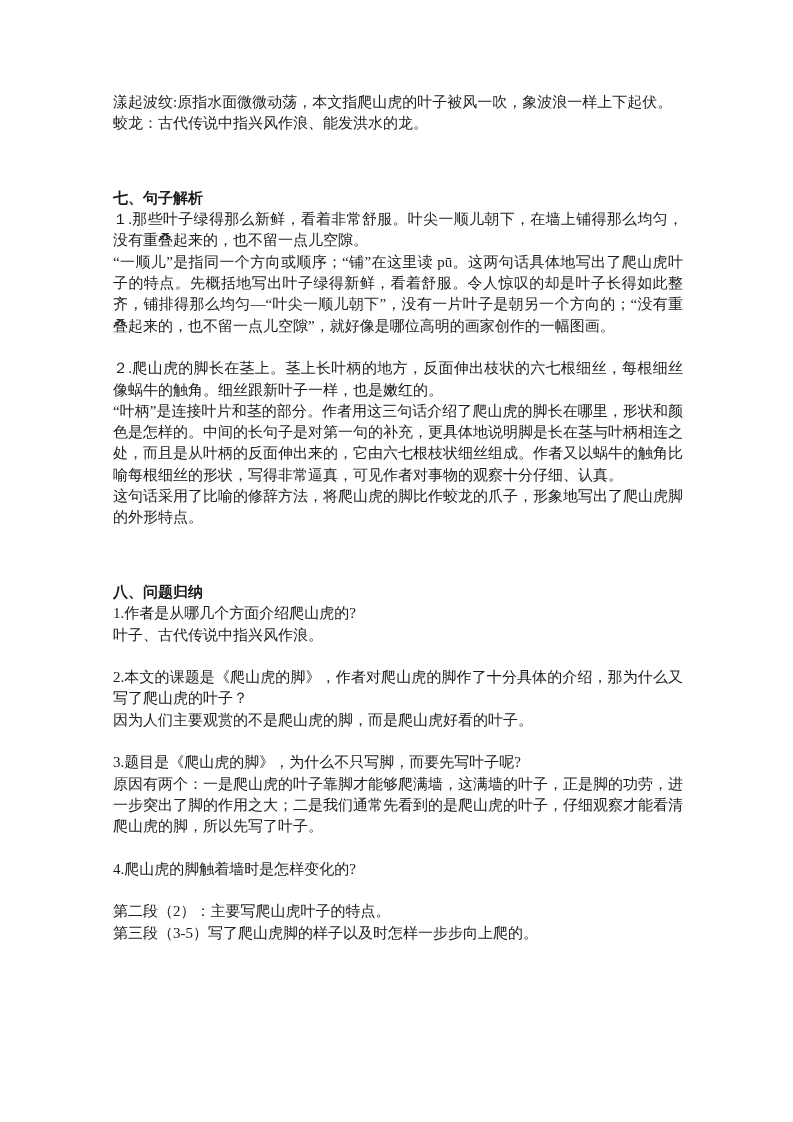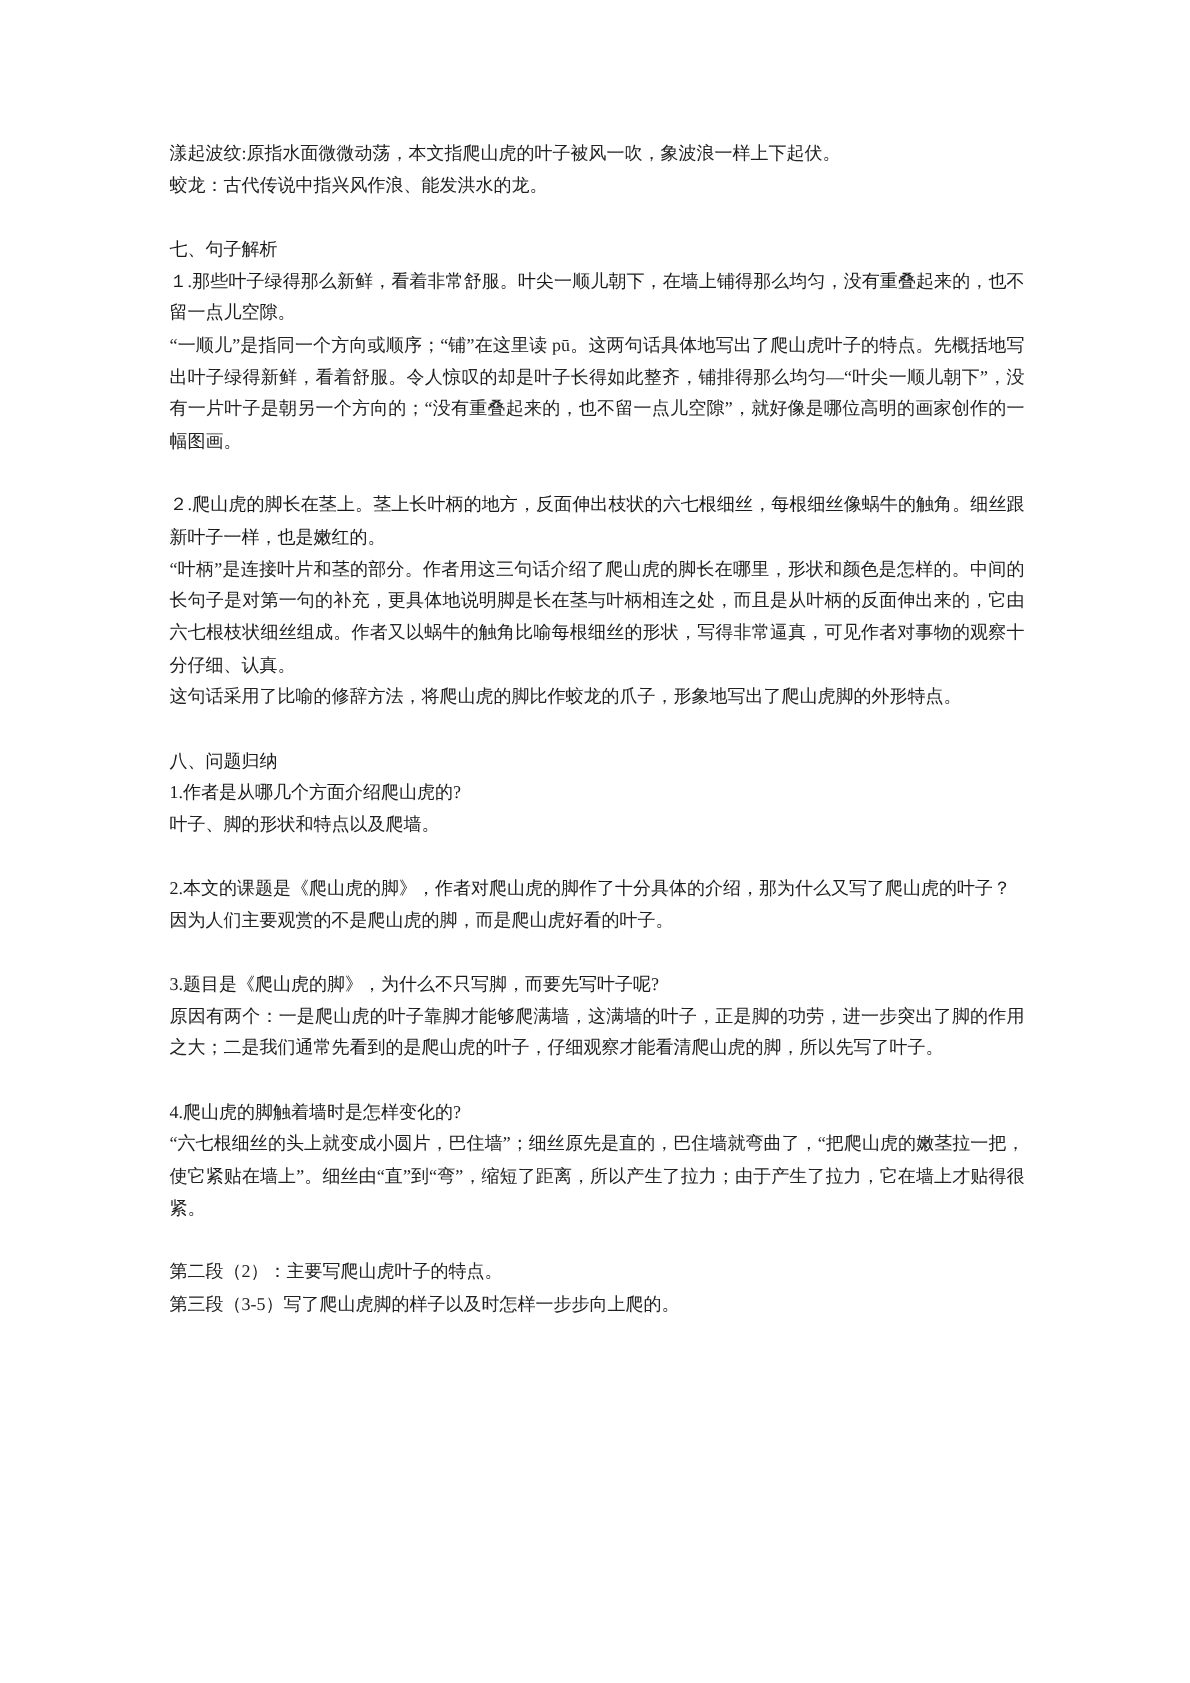--- a/index.html
+++ b/index.html
@@ -18,27 +18,28 @@
     font-family: "Liberation Serif", "DejaVu Serif", serif;
     font-size: 15px;
     line-height: 21.3px;
     color: #212121;
     text-align: justify;
     -webkit-text-size-adjust: none;
   }
   .page p, .page h3 {
     margin: 0;
     padding: 0;
-    font-size: 12px;
+    font-size: 15px;
     line-height: 21.3px;
     font-weight: normal;
   }
   .bold, .page h3 {
-    font-weight: normal;
+    font-weight: bold;
     color: #1a1a1a;
+    margin-top: 32px;
   }
   .spacer {
     height: 21.3px;
   }
 </style>
 </head>
 <body>
 
 <div class="page">
 
@@ -54,35 +55,34 @@
   <div class="spacer"></div>
 
   <p class="bold">２.爬山虎的脚长在茎上。茎上长叶柄的地方，反面伸出枝状的六七根细丝，每根细丝像蜗牛的触角。细丝跟新叶子一样，也是嫩红的。</p>
   <p>“叶柄”是连接叶片和茎的部分。作者用这三句话介绍了爬山虎的脚长在哪里，形状和颜色是怎样的。中间的长句子是对第一句的补充，更具体地说明脚是长在茎与叶柄相连之处，而且是从叶柄的反面伸出来的，它由六七根枝状细丝组成。作者又以蜗牛的触角比喻每根细丝的形状，写得非常逼真，可见作者对事物的观察十分仔细、认真。</p>
   <p>这句话采用了比喻的修辞方法，将爬山虎的脚比作蛟龙的爪子，形象地写出了爬山虎脚的外形特点。</p>
 
   <div class="spacer"></div>
 
   <h3>八、问题归纳</h3>
   <p class="bold">1.作者是从哪几个方面介绍爬山虎的?</p>
-  <p>叶子、脚的形状和特点以及爬墙。</p>
+  <p>叶子、古代传说中指兴风作浪。</p>
 
   <div class="spacer"></div>
 
   <p class="bold">2.本文的课题是《爬山虎的脚》，作者对爬山虎的脚作了十分具体的介绍，那为什么又写了爬山虎的叶子？</p>
   <p>因为人们主要观赏的不是爬山虎的脚，而是爬山虎好看的叶子。</p>
 
   <div class="spacer"></div>
 
   <p class="bold">3.题目是《爬山虎的脚》，为什么不只写脚，而要先写叶子呢?</p>
   <p>原因有两个：一是爬山虎的叶子靠脚才能够爬满墙，这满墙的叶子，正是脚的功劳，进一步突出了脚的作用之大；二是我们通常先看到的是爬山虎的叶子，仔细观察才能看清爬山虎的脚，所以先写了叶子。</p>
 
   <div class="spacer"></div>
 
   <p class="bold">4.爬山虎的脚触着墙时是怎样变化的?</p>
-  <p>“六七根细丝的头上就变成小圆片，巴住墙”；细丝原先是直的，巴住墙就弯曲了，“把爬山虎的嫩茎拉一把，使它紧贴在墙上”。细丝由“直”到“弯”，缩短了距离，所以产生了拉力；由于产生了拉力，它在墙上才贴得很紧。</p>
 
   <div class="spacer"></div>
 
   <p>第二段（2）：主要写爬山虎叶子的特点。</p>
   <p>第三段（3-5）写了爬山虎脚的样子以及时怎样一步步向上爬的。</p>
 
 </div>
 
 </body></html>

